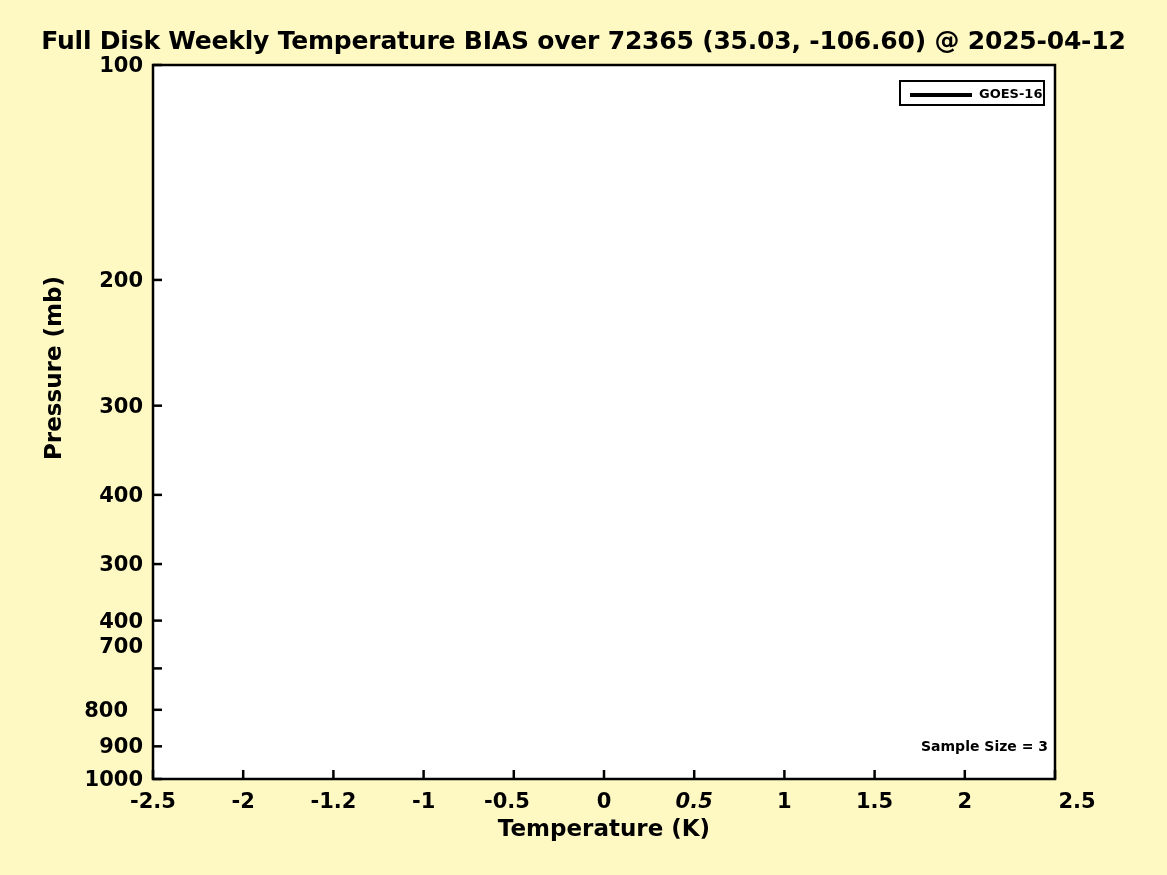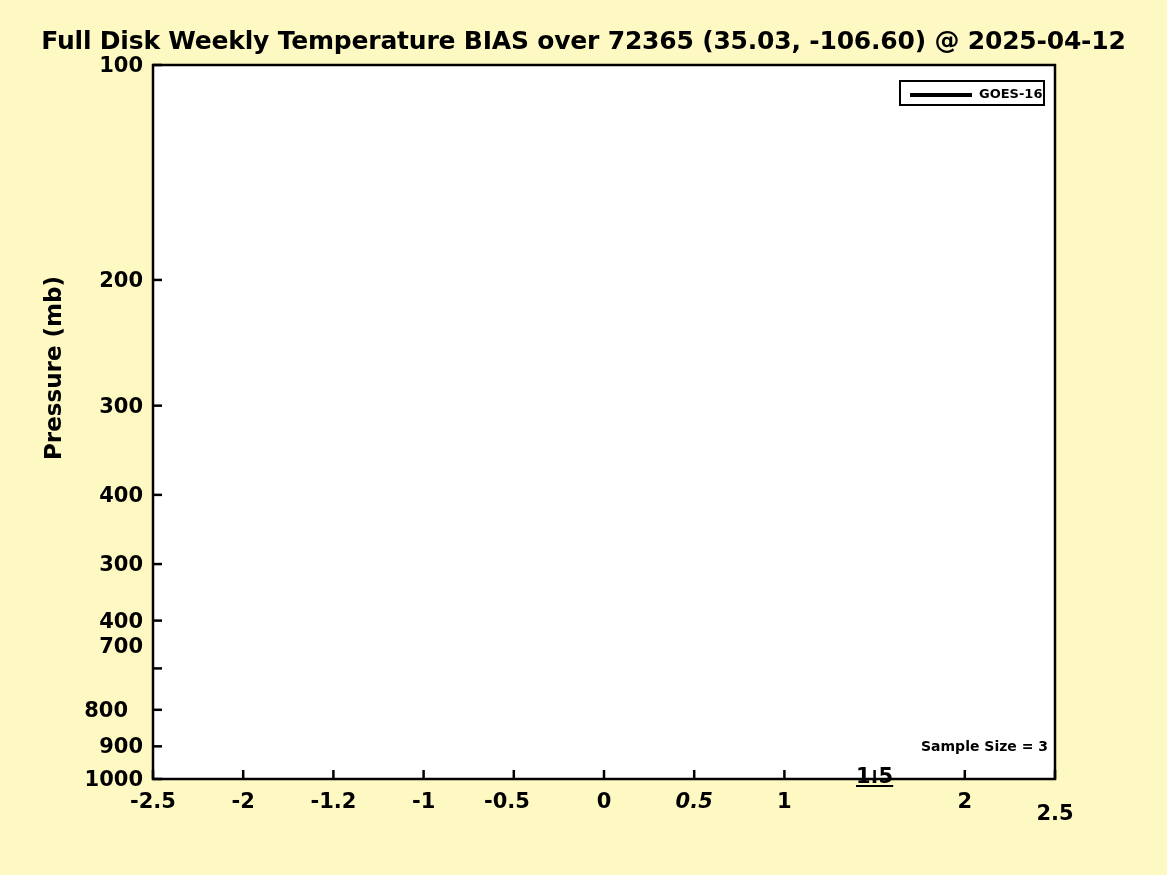--- a/index.html
+++ b/index.html
@@ -166,27 +166,28 @@
     </div>
   <div id="x-tick-labels">
       <div class="tick-label xtick-label" style="left: 153px; top: 789px;">-2.5</div>
       <div class="tick-label xtick-label" style="left: 243.2px; top: 789px;">-2</div>
       <div class="tick-label xtick-label" style="left: 333.4px; top: 789px;">-1.2</div>
       <div class="tick-label xtick-label" style="left: 423.6px; top: 789px;">-1</div>
       <div class="tick-label xtick-label" style="left: 507px; top: 789px;">-0.5</div>
       <div class="tick-label xtick-label" style="left: 604px; top: 789px;">0</div>
       <div class="tick-label xtick-label" style="left: 694.2px; top: 789px; font-style: italic;">0.5</div>
       <div class="tick-label xtick-label" style="left: 784.4px; top: 789px;">1</div>
-      <div class="tick-label xtick-label" style="left: 874.6px; top: 764px; text-decoration: underline;">1.5</div>
+      <div class="tick-label xtick-label" style="left: 874.6px; top: 789px;">1.5</div>
       <div class="tick-label xtick-label" style="left: 964.8px; top: 789px;">2</div>
-      <div class="tick-label xtick-label" style="left: 1055px; top: 789px; margin-top: 12px;">2.5</div>
+      <div class="tick-label xtick-label" style="left: 1077px; top: 789px;">2.5</div>
     </div>
 
   <div id="y-axis-label">Pressure (mb)</div>
 
+  <div id="x-axis-label">Temperature (K)</div>
 
   <div id="legend-box">
     <div id="legend-line"></div>
     <div id="legend-label">GOES-16</div>
   </div>
 
   <div id="sample-size">Sample Size = 3</div>
 
 </div>
 

